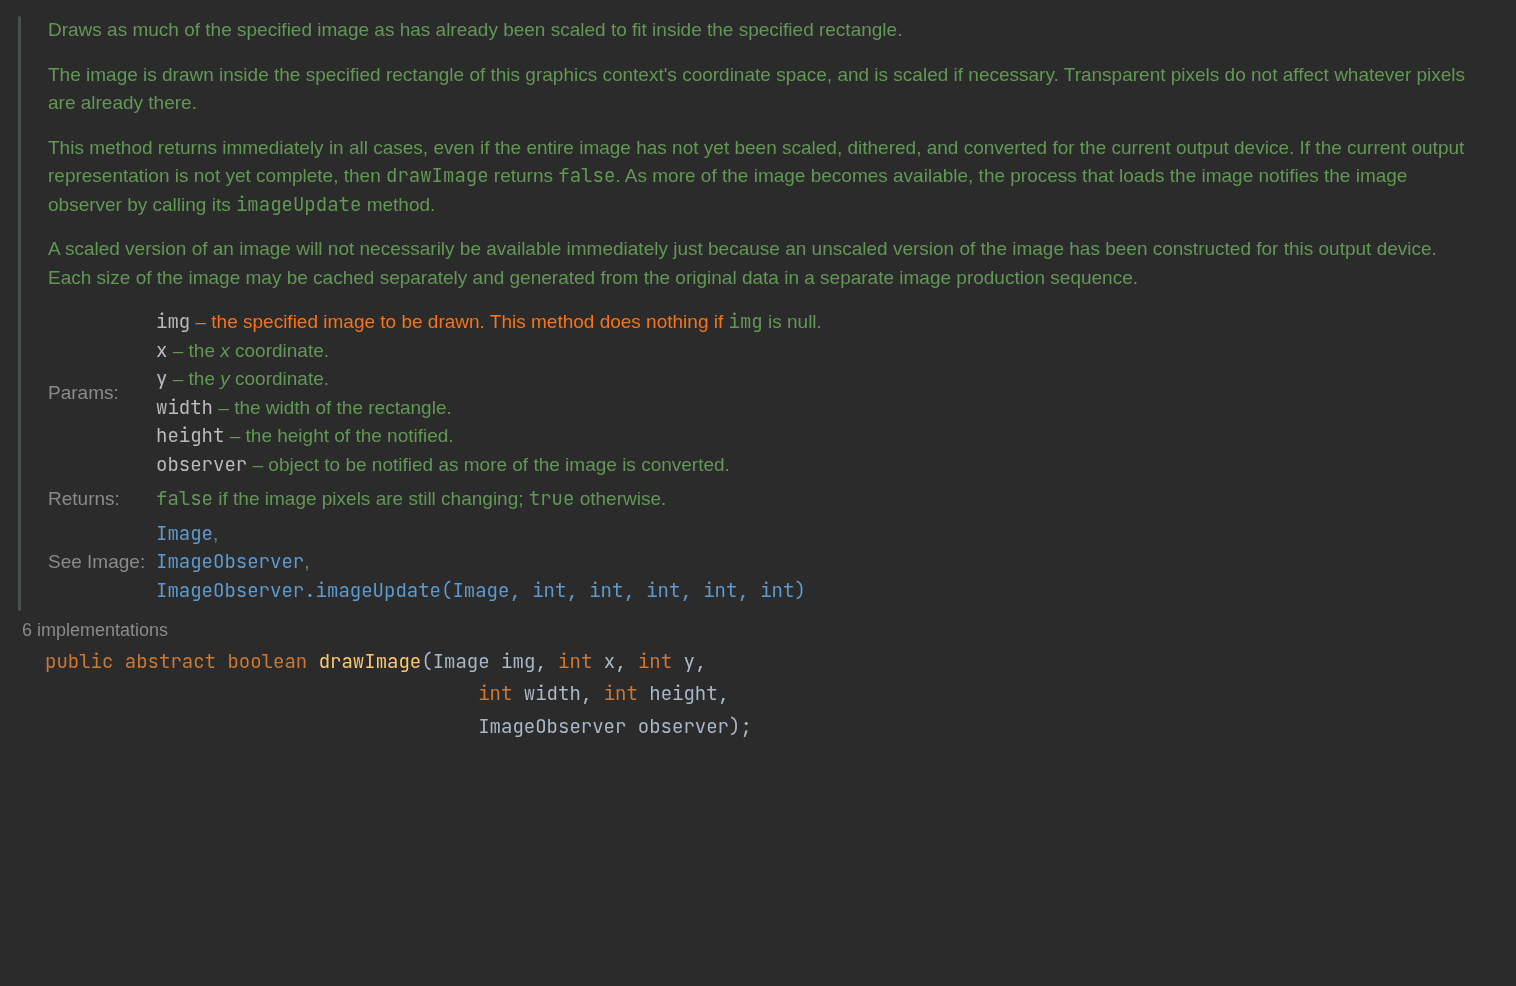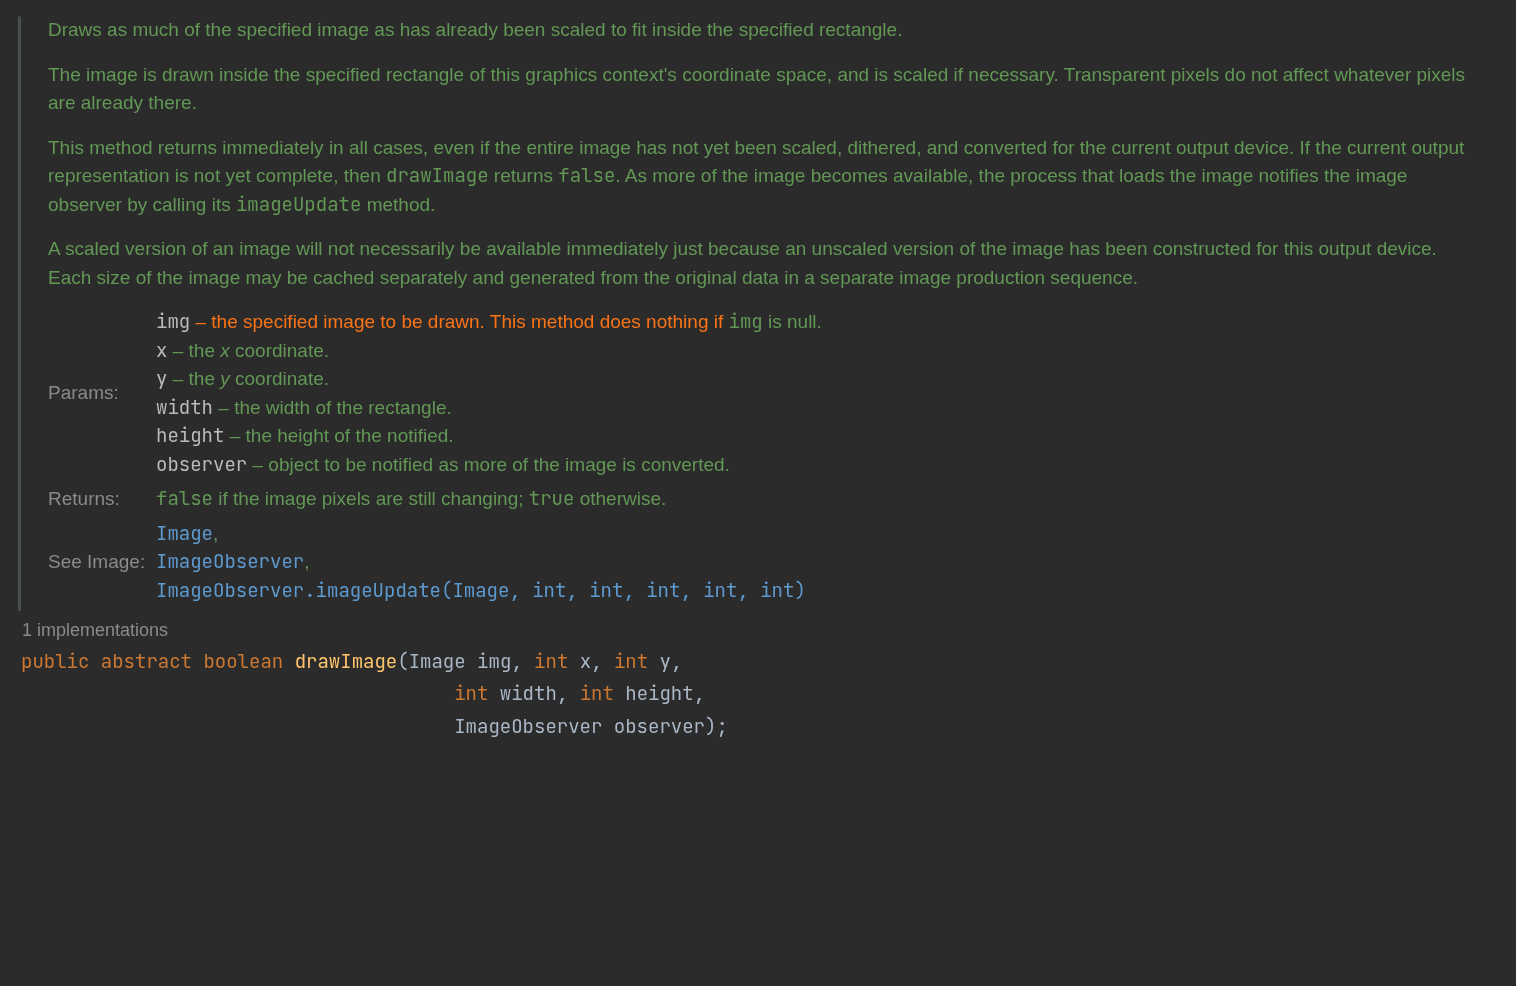--- a/index.html
+++ b/index.html
@@ -69,20 +69,21 @@
     margin-top: 6px;
     margin-bottom: 2px;
     cursor: pointer;
   }
   .code-block {
     font-family: "JetBrains Mono","Menlo","Consolas",monospace;
     font-size: 19px;
     padding-left: 21px;
     white-space: pre;
     line-height: 1.7;
+    margin-left: 24px;
   }
   .kw { color: #cc7832; }
   .method { color: #ffc66d; }
   .ident { color: #a9b7c6; }
   .punct { color: #a9b7c6; }
 </style>
 </head>
 <body>
 
 <div class="doc-block">
@@ -134,17 +135,17 @@
       <div class="section-body">
         <div><span class="link">Image</span><span>,</span></div>
         <div><span class="link">ImageObserver</span><span>,</span></div>
         <div><span class="link">ImageObserver.imageUpdate(Image, int, int, int, int, int)</span></div>
       </div>
     </div>
 
   </div>
 </div>
 
-<div class="impl-hint">1 implementations</div>
+<div class="impl-hint">6 implementations</div>
 
 <div class="code-block"><span class="kw">public</span><span> </span><span class="kw">abstract</span><span> </span><span class="kw">boolean</span><span> </span><span class="method">drawImage</span><span class="punct">(</span><span class="ident">Image</span><span> </span><span class="ident">img</span><span class="punct">,</span><span> </span><span class="kw">int</span><span> </span><span class="ident">x</span><span class="punct">,</span><span> </span><span class="kw">int</span><span> </span><span class="ident">y</span><span class="punct">,</span>
 <span>                                      </span><span class="kw">int</span><span> </span><span class="ident">width</span><span class="punct">,</span><span> </span><span class="kw">int</span><span> </span><span class="ident">height</span><span class="punct">,</span>
 <span>                                      </span><span class="ident">ImageObserver</span><span> </span><span class="ident">observer</span><span class="punct">)</span><span class="punct">;</span></div>
 
 </body></html>

